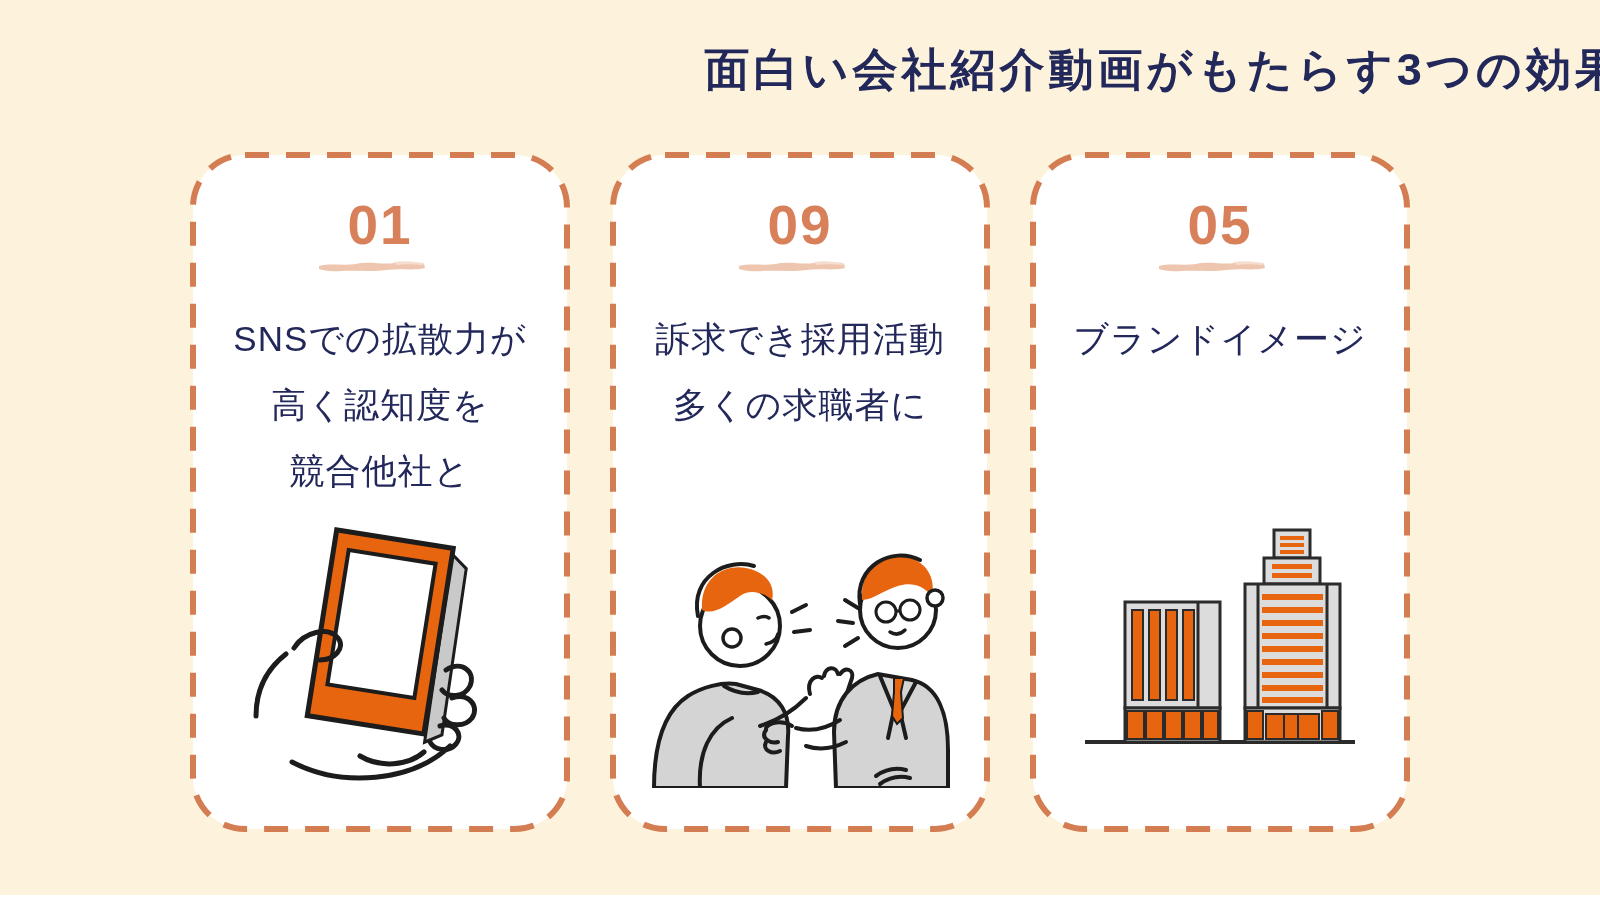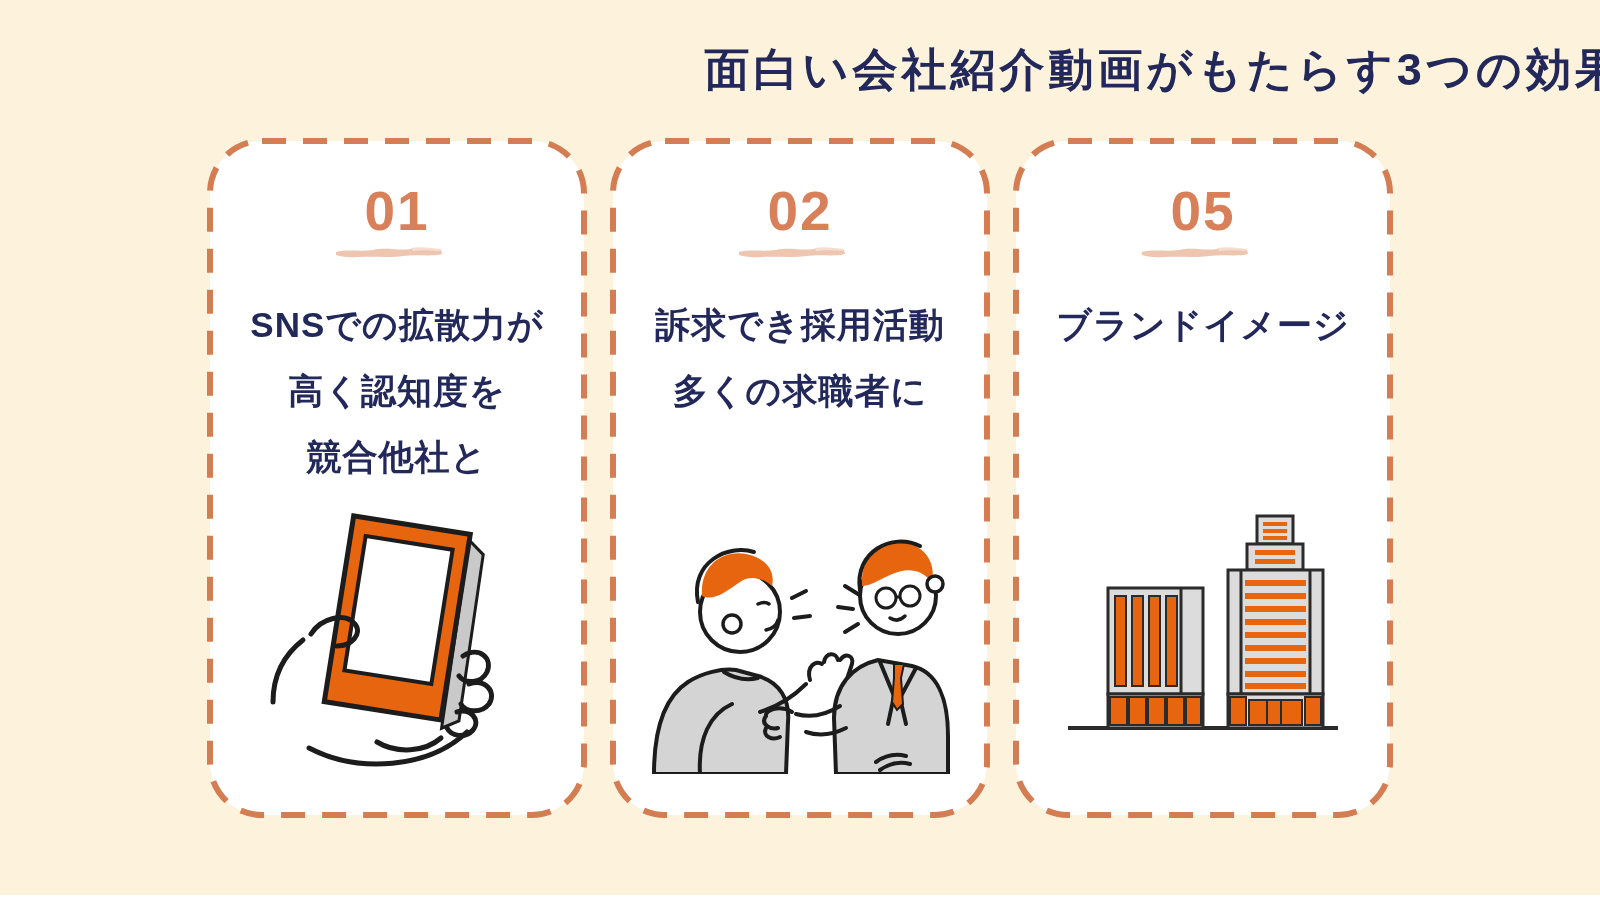--- a/index.html
+++ b/index.html
@@ -10,39 +10,39 @@
     position:relative; overflow:hidden;
   }
   .title {
     position:absolute; top:40px; left:0; width:100%;
     text-align:right;
     font-size:45px; font-weight:bold; letter-spacing:4px;
     color:#23285a;
     margin-left:24px;
   }
   .cards {
-    position:absolute; top:138px; left:0; width:100%;
-    display:flex; justify-content:center; gap:23px;
+    position:absolute; top:152px; left:0; width:100%;
+    display:flex; justify-content:center; gap:40px;
   }
   .card { position:relative; width:380px; height:680px; }
   .card .border-svg { position:absolute; left:0; top:0; width:100%; height:100%; }
   .card-content {
     position:relative; z-index:1;
     width:100%; height:100%; box-sizing:border-box;
     padding:46px 22px 44px;
     display:flex; flex-direction:column; align-items:center;
   }
   .card-number {
     font-size:55px; font-weight:600; letter-spacing:2px;
     color:#d8805a; line-height:1;
   }
   .underline-brush { margin-top:5px; margin-left:-16px; }
   .card-text {
     margin-top:32px; text-align:center;
-    font-size:35px; font-weight:bold; line-height:1.88;
+    font-size:35px; font-weight:normal; line-height:1.88;
     letter-spacing:1px; color:#23285a;
   }
   .illus { margin-top:auto; line-height:0; }
   .illus-buildings { margin-bottom:36px; }
   .bottom-strip {
     position:absolute; bottom:0; left:0; width:100%; height:5px; background:#ffffff;
   }
 </style>
 </head>
 <body>
@@ -85,21 +85,21 @@
         </svg>
       </div>
     </div>
   </div>
 
   <div class="card">
     <svg class="border-svg" viewBox="0 0 380 680" preserveAspectRatio="none">
       <rect x="3" y="3" width="374" height="674" rx="52" ry="52" fill="#ffffff" stroke="#d57d52" stroke-width="6" stroke-dasharray="24 17"></rect>
     </svg>
     <div class="card-content">
-      <div class="card-number">02</div>
+      <div class="card-number">09</div>
       <svg class="underline-brush" width="112" height="16" viewBox="0 0 112 16">
         <path d="M3,8 C14,5 28,8 40,6 C54,3 66,7 78,5 C88,3 100,6 108,6 L109,10 C98,13 84,10 70,12 C56,14 40,12 26,13 C15,14 6,12 3,11 Z" fill="#eec5ae"></path>
         <path d="M78,4 C88,2 100,4 108,5 L107,7 C98,6 88,6 80,7 Z" fill="#f5ddcf"></path>
       </svg>
       <div class="card-text">
         <div>訴求でき採用活動</div>
         <div>多くの求職者に</div>
       </div>
       <div class="illus">
         <svg width="320" height="262" viewBox="0 0 320 262">

